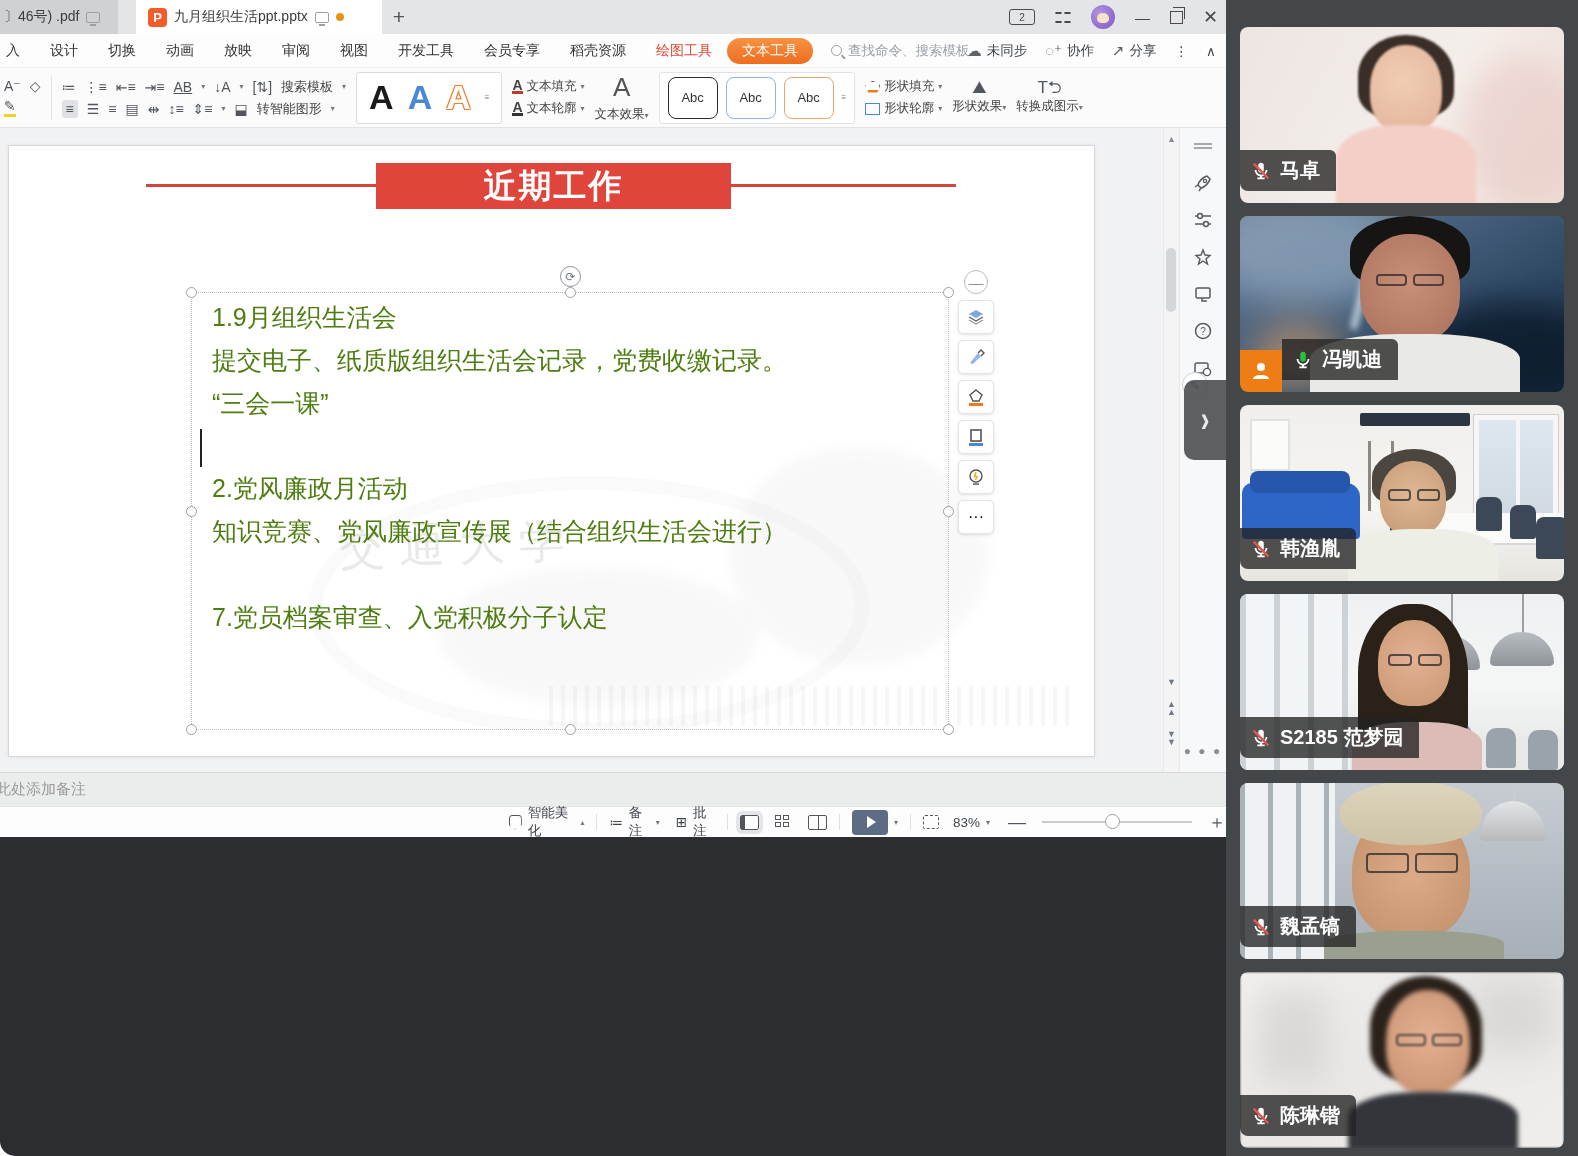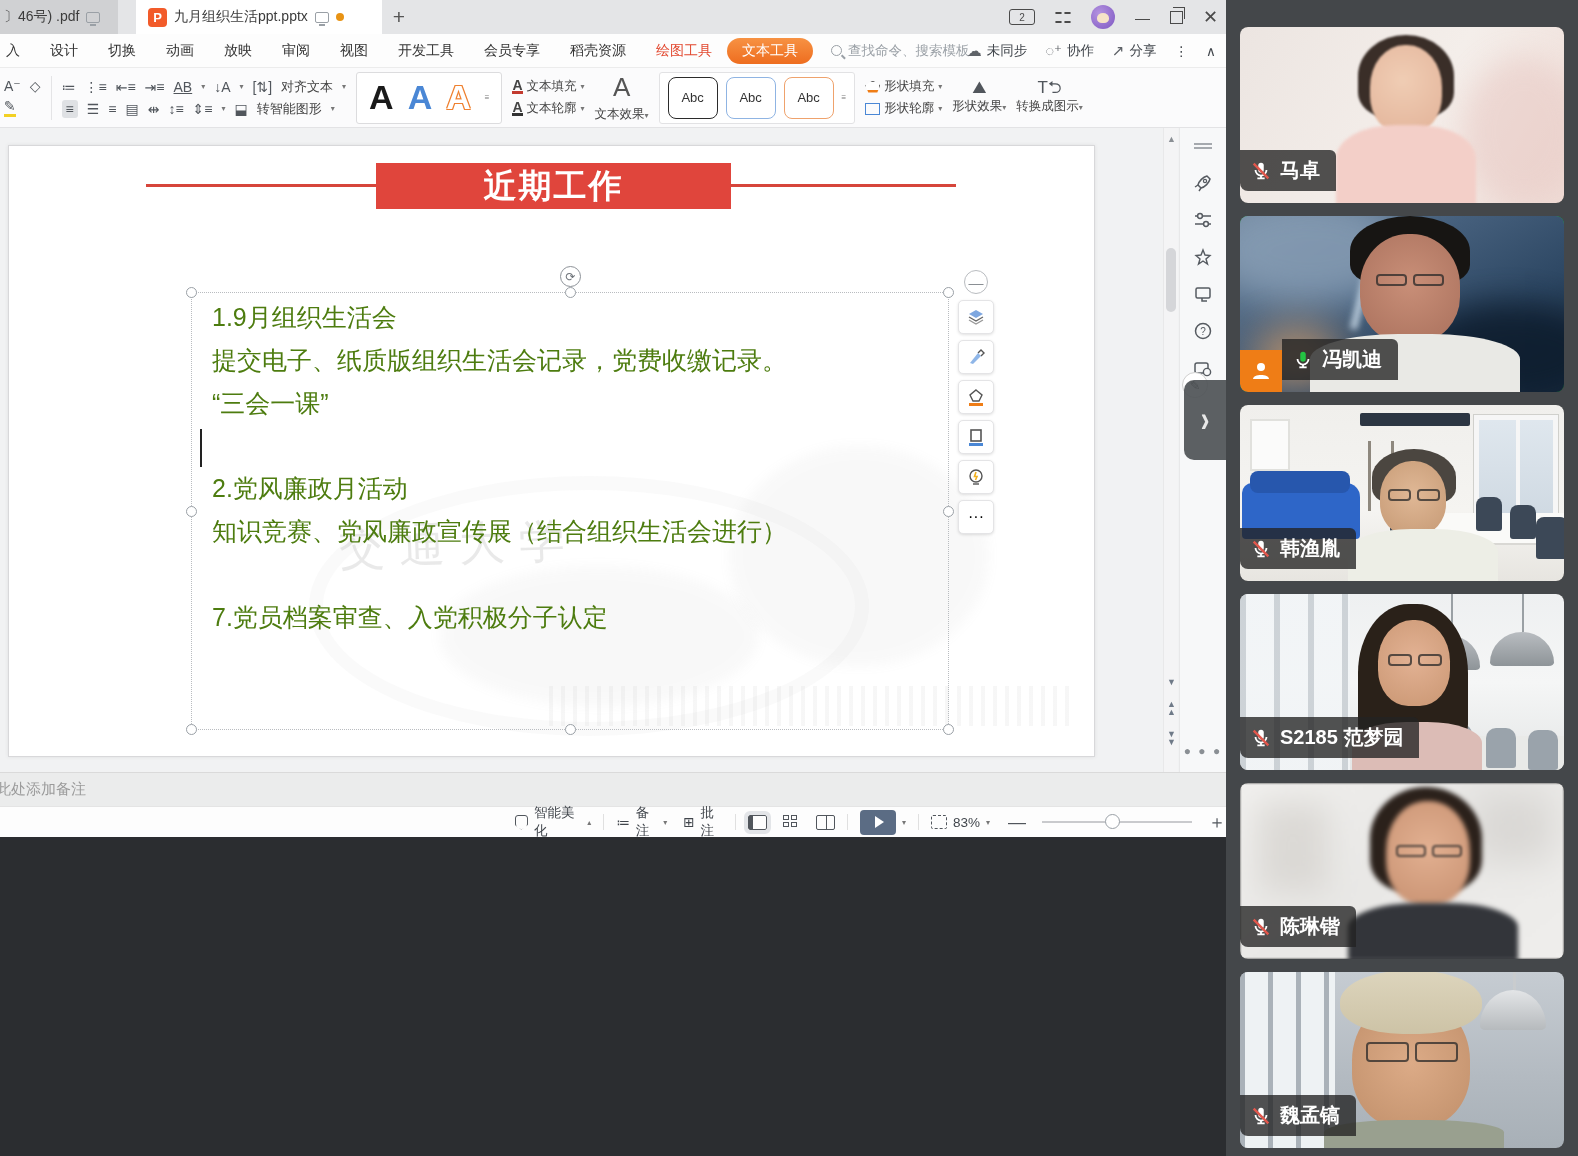--- a/index.html
+++ b/index.html
@@ -1,18 +1,18 @@
 <!DOCTYPE html>
 <html><head>
 <meta charset="utf-8">
 <style>
   * { margin:0; padding:0; box-sizing:border-box; }
   html,body { width:1578px; height:1156px; overflow:hidden;
     font-family:"Liberation Sans","DejaVu Sans",sans-serif; }
-  .desktop { position:absolute; inset:0; background:#2b2d30; }
+  .desktop { position:absolute; inset:0; background:#2b2d30;border-radius:15px; }
 
   
   .wps { position:absolute; left:0; top:168; width:1226px; height:837px; background:#fff; }
 
   
   .tabbar { position:relative; height:34px; background:#e4e5e7; display:flex; align-items:stretch; }
   .tab { display:flex; align-items:center; gap:7px; padding:0 12px; font-size:14px; color:#3c3c3c; }
   .tab.pdf { width:118px; background:#d0d1d3; padding-left:4px; overflow:hidden; white-space:nowrap; }
   .tab.active { width:246px; background:#ffffff; margin-left:18px; }
   .ppt-logo { width:19px; height:19px; border-radius:4px; background:#f25b2a; color:#fff; font-weight:bold;
@@ -266,21 +266,21 @@
         <div class="rrow">
           <span class="ric">≔</span>
           <span class="ric">⋮≡</span>
           <span class="ric">⇤≡</span>
           <span class="ric">⇥≡</span>
           <span class="ric"><u>AB</u></span>
             <span class="caret">▾</span>
           <span class="ric">↓A</span>
             <span class="caret">▾</span>
           <span class="ric">[⇅]</span>
-          <span>对齐文本</span>
+          <span>搜索模板</span>
             <span class="caret">▾</span>
         </div>
         <div class="rrow">
           <span class="ric sel">≡</span>
           <span class="ric">☰</span>
           <span class="ric">≡</span>
           <span class="ric">▤</span>
           <span class="ric">⇹</span>
           <span class="ric">↕≡</span>
           <span class="ric">⇕≡</span>
@@ -509,21 +509,21 @@
       <div class="sb-sep"></div>
       <div class="sb-group">
         <span class="playbtn">
             <i></i>
           </span>
         <span class="caret">▾</span>
       </div>
       <div class="sb-sep"></div>
       <div class="sb-group">
         <span class="fit-ic"></span>
-        <span style="">83%</span>
+        <span style="margin-left:8px;">83%</span>
         <span class="caret">▾</span>
         <span class="zpm" style="margin-left:12px;">—</span>
         <span class="zoom-slider">
             <span class="zoom-knob"></span>
           </span>
         <span class="zpm">＋</span>
       </div>
     </div>
   </div>
 
@@ -636,20 +636,44 @@
             <path d="M6 11a6 6 0 0 0 12 0" stroke="#fff" stroke-width="2" fill="none"></path>
             <line x1="12" y1="17" x2="12" y2="20" stroke="#fff" stroke-width="2"></line>
             <line x1="8" y1="20" x2="16" y2="20" stroke="#fff" stroke-width="2"></line>
             <line x1="4" y1="4" x2="20" y2="20" stroke="#e2574c" stroke-width="2.6"></line>
           </svg>
         <span>S2185 范梦园</span>
       </div>
     </div>
 
     <div class="tile">
+      <div class="scene s5">
+        <div class="winstrip"></div>
+        <div class="lamp"></div>
+        <div class="head" style="left:112px; top:26px; width:118px; height:130px; background:radial-gradient(circle at 50% 50%,#dcab87,#c08f6a);"></div>
+        <div class="hair" style="left:100px; top:-2px; width:142px; height:64px; background:linear-gradient(180deg,#ddd5bd,#cdc3a6); border-radius:50% 50% 44% 44%;"></div>
+        <div class="glasses" style="left:126px; top:70px; width:92px; height:20px;">
+            <i></i>
+            <i></i>
+          </div>
+        <div class="body" style="left:84px; top:148px; width:180px; height:30px; background:#99a08f;"></div>
+      </div>
+      <div class="namechip">
+        <svg width="22" height="22" viewBox="0 0 24 24">
+            <rect x="9" y="3" width="6" height="11" rx="3" fill="#fff"></rect>
+            <path d="M6 11a6 6 0 0 0 12 0" stroke="#fff" stroke-width="2" fill="none"></path>
+            <line x1="12" y1="17" x2="12" y2="20" stroke="#fff" stroke-width="2"></line>
+            <line x1="8" y1="20" x2="16" y2="20" stroke="#fff" stroke-width="2"></line>
+            <line x1="4" y1="4" x2="20" y2="20" stroke="#e2574c" stroke-width="2.6"></line>
+          </svg>
+        <span>魏孟镐</span>
+      </div>
+    </div>
+
+    <div class="tile">
       <div class="scene s6">
         <div class="sm1"></div>
           <div class="sm2"></div>
         <div class="hair" style="left:130px; top:4px; width:112px; height:104px; background:#2b211b; filter:blur(2px);"></div>
         <div class="head" style="left:146px; top:18px; width:84px; height:104px; background:radial-gradient(circle at 50% 45%,#e2b091,#c79070); filter:blur(2px);"></div>
         <div class="glasses" style="left:156px; top:62px; width:66px;">
             <i></i>
             <i></i>
           </div>
         <div class="body" style="left:108px; top:120px; width:170px; height:58px; background:#33353a; filter:blur(2px);"></div>
@@ -658,38 +682,14 @@
         <svg width="22" height="22" viewBox="0 0 24 24">
             <rect x="9" y="3" width="6" height="11" rx="3" fill="#fff"></rect>
             <path d="M6 11a6 6 0 0 0 12 0" stroke="#fff" stroke-width="2" fill="none"></path>
             <line x1="12" y1="17" x2="12" y2="20" stroke="#fff" stroke-width="2"></line>
             <line x1="8" y1="20" x2="16" y2="20" stroke="#fff" stroke-width="2"></line>
             <line x1="4" y1="4" x2="20" y2="20" stroke="#e2574c" stroke-width="2.6"></line>
           </svg>
         <span>陈琳锴</span>
       </div>
     </div>
-
-    <div class="tile">
-      <div class="scene s5">
-        <div class="winstrip"></div>
-        <div class="lamp"></div>
-        <div class="head" style="left:112px; top:26px; width:118px; height:130px; background:radial-gradient(circle at 50% 50%,#dcab87,#c08f6a);"></div>
-        <div class="hair" style="left:100px; top:-2px; width:142px; height:64px; background:linear-gradient(180deg,#ddd5bd,#cdc3a6); border-radius:50% 50% 44% 44%;"></div>
-        <div class="glasses" style="left:126px; top:70px; width:92px; height:20px;">
-            <i></i>
-            <i></i>
-          </div>
-        <div class="body" style="left:84px; top:148px; width:180px; height:30px; background:#99a08f;"></div>
-      </div>
-      <div class="namechip">
-        <svg width="22" height="22" viewBox="0 0 24 24">
-            <rect x="9" y="3" width="6" height="11" rx="3" fill="#fff"></rect>
-            <path d="M6 11a6 6 0 0 0 12 0" stroke="#fff" stroke-width="2" fill="none"></path>
-            <line x1="12" y1="17" x2="12" y2="20" stroke="#fff" stroke-width="2"></line>
-            <line x1="8" y1="20" x2="16" y2="20" stroke="#fff" stroke-width="2"></line>
-            <line x1="4" y1="4" x2="20" y2="20" stroke="#e2574c" stroke-width="2.6"></line>
-          </svg>
-        <span>魏孟镐</span>
-      </div>
-    </div>
   </aside>
 </div>
 
 </body></html>

